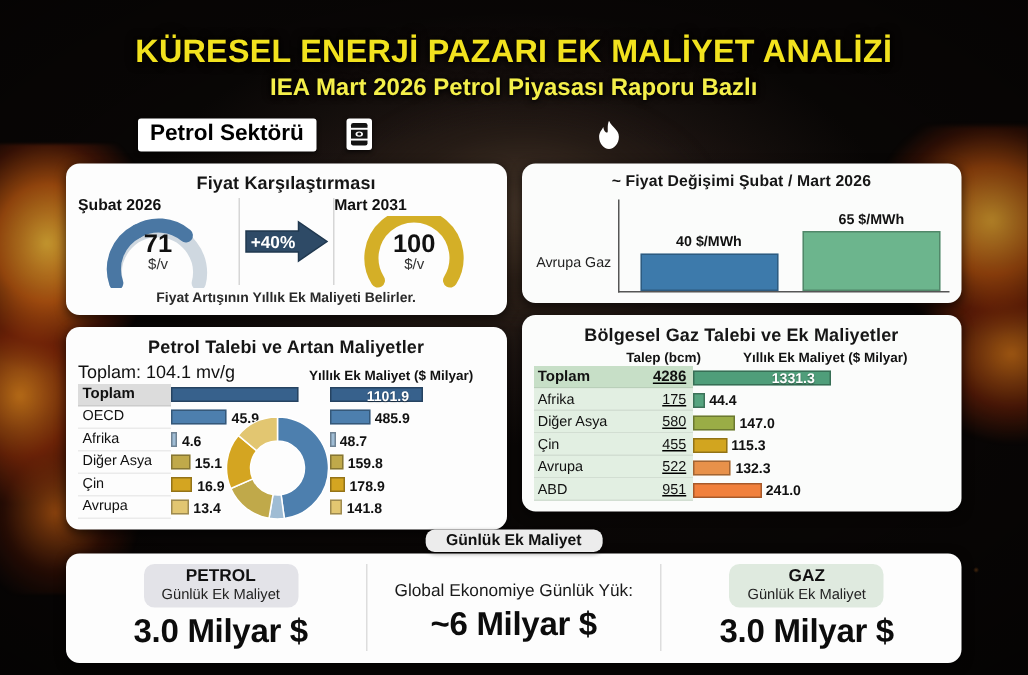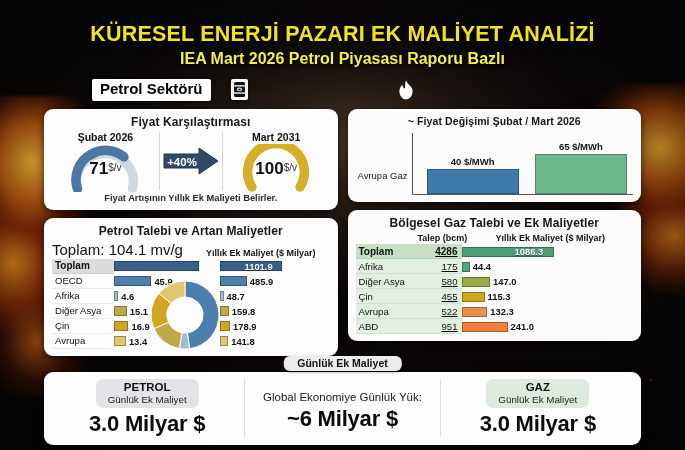--- a/index.html
+++ b/index.html
@@ -89,26 +89,26 @@
   }
   .card.gas { background: #fbfcfb; }
   .cardTitle {
     text-align: center; font-weight: bold; color: #161616;
     font-size: 12px; letter-spacing: .1px;
   }
   .cardTitle.sm { font-size: 10.5px; }
 
   
   .priceRow { display: flex; align-items: center; margin-top: 2px; }
-  .priceSide { flex: 1 1 0; text-align: center; }
+  .priceSide { flex: 1 1 0; text-align: left; }
   .monthLbl { font-size: 10.5px; font-weight: bold; color: #111; }
   .gauge { position: relative; width: 86px; height: 48px; margin: 1px auto 0 auto; }
   .gauge svg { position: absolute; inset: 0; }
   .gaugeTxt {
-    position: absolute; inset: 0; display: flex; 
+    position: absolute; inset: 0; display: flex; flex-direction: column;
     align-items: center; justify-content: center; padding-top: 1px;
   }
   .gaugeVal { font-size: 17px; font-weight: bold; color: #111; line-height: 1; }
   .gaugeUnit { font-size: 10px; color: #333; line-height: 1.25; }
 
   .arrowBox { width: 62px; display: flex; align-items: center; justify-content: center; }
   .arrowBox svg { display: block; }
   .sepline { width: 1px; height: 58px; background: #d6d6d6; }
   .priceNote {
     text-align: center; font-size: 9.3px; color: #2a2a2a; font-weight: bold;
@@ -128,21 +128,21 @@
   }
   .gasBarWrap { flex: 1 1 0; display: flex; flex-direction: column; justify-content: flex-end; height: 100%; }
   .gasBarLbl { font-size: 9.5px; font-weight: bold; color: #111; text-align: center; margin-bottom: 2px; }
   .gasBar { width: 100%; border: 1px solid rgba(0,0,0,.25); }
 
   
   .tblHeadRow { display: flex; align-items: flex-end; margin-top: 3px; }
   .tblHeadRow .h {
     font-size: 9px; font-weight: bold; color: #111; white-space: nowrap;
   }
-  .tblHeadRow .h.left { font-weight: normal; font-size: 15px; }
+  .tblHeadRow .h.left { font-weight: normal; font-size: 12px; }
   .tblHeadRow .h.r { text-align: right; }
   .tblHeadRow .h.c { text-align: center; }
 
   .tblBody { display: flex; margin-top: 1px; }
   .lblCol { width: 62px; flex: 0 0 62px; }
   .valCol { width: 36px; flex: 0 0 36px; }
   .barCol { flex: 1 1 auto; }
 
   .rowCell {
     height: 15px; display: flex; align-items: center;
@@ -406,21 +406,21 @@
               <div class="rowCell val total">4286</div>
               <div class="rowCell val">175</div>
               <div class="rowCell val">580</div>
               <div class="rowCell val">455</div>
               <div class="rowCell val">522</div>
               <div class="rowCell val">951</div>
             </div>
           <div class="barCol" id="gasCostBars">
               <div class="barRow">
                 <div class="bar" style="width: 92px; background: rgb(79, 158, 122);"></div>
-                <span class="num inside" style="margin-left: -42px;">1086.3</span>
+                <span class="num inside" style="margin-left: -42px;">1331.3</span>
               </div>
               <div class="barRow">
                 <div class="bar" style="width: 8.28px; background: rgb(86, 164, 127);"></div>
                 <span class="num">44.4</span>
               </div>
               <div class="barRow">
                 <div class="bar" style="width: 28.52px; background: rgb(154, 173, 70);"></div>
                 <span class="num">147.0</span>
               </div>
               <div class="barRow">

